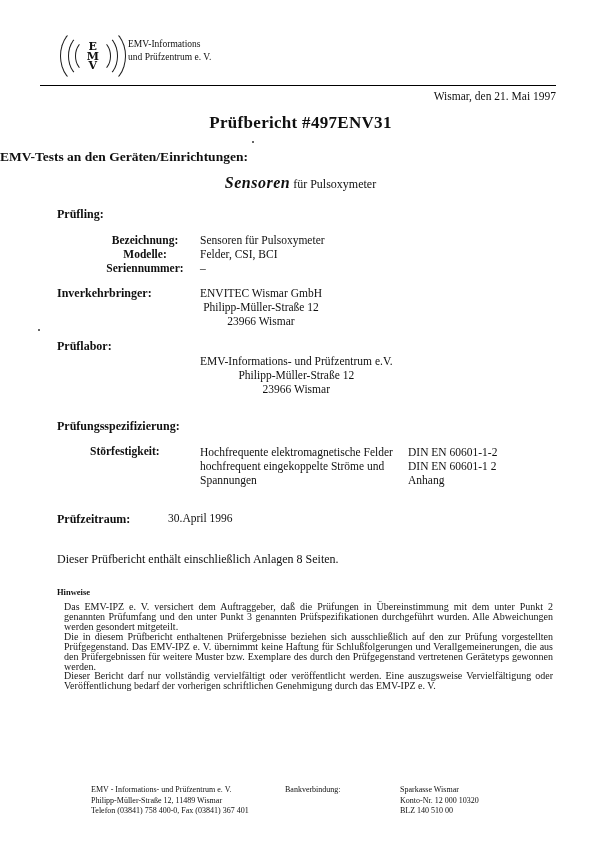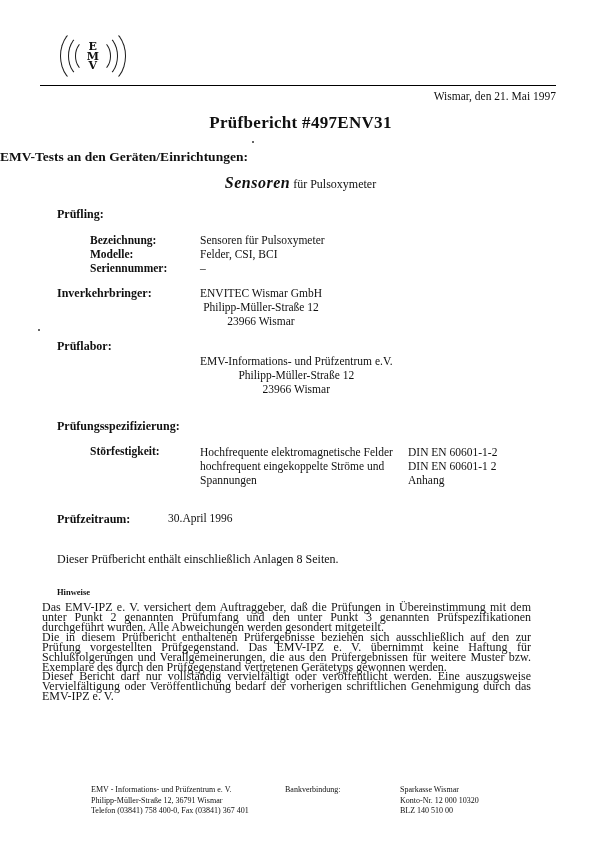--- a/index.html
+++ b/index.html
@@ -40,37 +40,37 @@
               font-size:13.5px; font-weight:bold; }
   .product { position:absolute; left:0; top:174px; width:100%; text-align:center; }
   .product .emph { font-size:16px; font-weight:bold; font-style:italic; letter-spacing:0.5px; }
   .product .rest { font-size:12px;margin-top:8px; }
 
   
   .h1 { position:absolute; left:57px; font-weight:bold; font-size:12px; }
   .body-txt { font-size:11.5px; line-height:14px; }
   .kv-label { font-weight:bold; font-size:11.5px; }
 
-  .kv-table { position:absolute; left:90px; top:234px; }
+  .kv-table { position:absolute; left:90px; top:234px;text-align:center; }
   .kv-row { display:flex; line-height:13.8px; }
   .kv-row .kv-label { width:110px; }
   .kv-row .kv-value { font-size:11.5px; }
 
   .addr { position:absolute; left:200px;text-align:center; }
 
   .spec-desc { position:absolute; left:200px; top:445px; }
   .spec-norm { position:absolute; left:408px; top:445px; }
 
   .zeitraum-label { position:absolute; left:57px; top:512px; font-weight:bold; font-size:12px; }
   .zeitraum-value { position:absolute; left:168px; top:512px; font-size:11.5px; }
 
   .anlagen { position:absolute; left:57px; top:552px; font-size:12px; }
 
   .hinweise-h { position:absolute; left:57px; top:587px; font-size:8.5px; font-weight:bold; }
-  .fine { position:absolute; left:42px; width:489px; font-size:12px; line-height:10px;
+  .fine { position:absolute; left:64px; width:489px; font-size:10px; line-height:10px;
           text-align:justify; color:#161616; }
   .fine.p1 { top:602px; }
   .fine.p2 { top:632px; }
   .fine.p3 { top:671px; }
 
   
   .footer { position:absolute; left:0; top:785px; width:100%; font-size:8px; line-height:10.5px; }
   .f-col1 { position:absolute; left:91px; top:0; }
   .f-col2 { position:absolute; left:285px; top:0; }
   .f-col3 { position:absolute; left:400px; top:0; }
@@ -87,20 +87,24 @@
     <span class="arc l a2"></span>
     <span class="arc l a3"></span>
     <span class="arc r a1"></span>
     <span class="arc r a2"></span>
     <span class="arc r a3"></span>
     <span class="letters">
       <div>E</div>
       <div>M</div>
       <div>V</div>
     </span>
+  </div>
+  <div class="logo-text">
+    <div>EMV-Informations</div>
+    <div>und Prüfzentrum e. V.</div>
   </div>
 
   <div class="rule"></div>
   <div class="dateline">Wismar, den 21. Mai 1997</div>
 
   <div class="title">Prüfbericht #497ENV31</div>
   <div class="subtitle">EMV-Tests an den Geräten/Einrichtungen:</div>
   <div class="product">
     <span class="emph">Sensoren</span><span class="rest"> für Pulsoxymeter</span>
   </div>
@@ -154,21 +158,21 @@
   <div class="anlagen">Dieser Prüfbericht enthält einschließlich Anlagen 8 Seiten.</div>
 
   <div class="hinweise-h">Hinweise</div>
   <div class="fine p1">Das EMV-IPZ e. V. versichert dem Auftraggeber, daß die Prüfungen in Übereinstimmung mit dem unter Punkt 2 genannten Prüfumfang und den unter Punkt 3 genannten Prüfspezifikationen durchgeführt wurden. Alle Abweichungen werden gesondert mitgeteilt.</div>
   <div class="fine p3">Dieser Bericht darf nur vollständig vervielfältigt oder veröffentlicht werden. Eine auszugsweise Vervielfältigung oder Veröffentlichung bedarf der vorherigen schriftlichen Genehmigung durch das EMV-IPZ e. V.</div>
   <div class="fine p2">Die in diesem Prüfbericht enthaltenen Prüfergebnisse beziehen sich ausschließlich auf den zur Prüfung vorgestellten Prüfgegenstand. Das EMV-IPZ e. V. übernimmt keine Haftung für Schlußfolgerungen und Verallgemeinerungen, die aus den Prüfergebnissen für weitere Muster bzw. Exemplare des durch den Prüfgegenstand vertretenen Gerätetyps gewonnen werden.</div>
 
   <div class="footer">
     <div class="f-col1">
       <div>EMV - Informations- und Prüfzentrum e. V.</div>
-      <div>Philipp-Müller-Straße 12, 36791 Wismar</div>
+      <div>Philipp-Müller-Straße 12, 11489 Wismar</div>
       <div>Telefon (03841) 758 400-0, Fax (03841) 367 401</div>
     </div>
     <div class="f-col2">Bankverbindung:</div>
     <div class="f-col3">
       <div>Sparkasse Wismar</div>
       <div>Konto-Nr. 12 000 10320</div>
       <div>BLZ 140 510 00</div>
     </div>
   </div>
 

